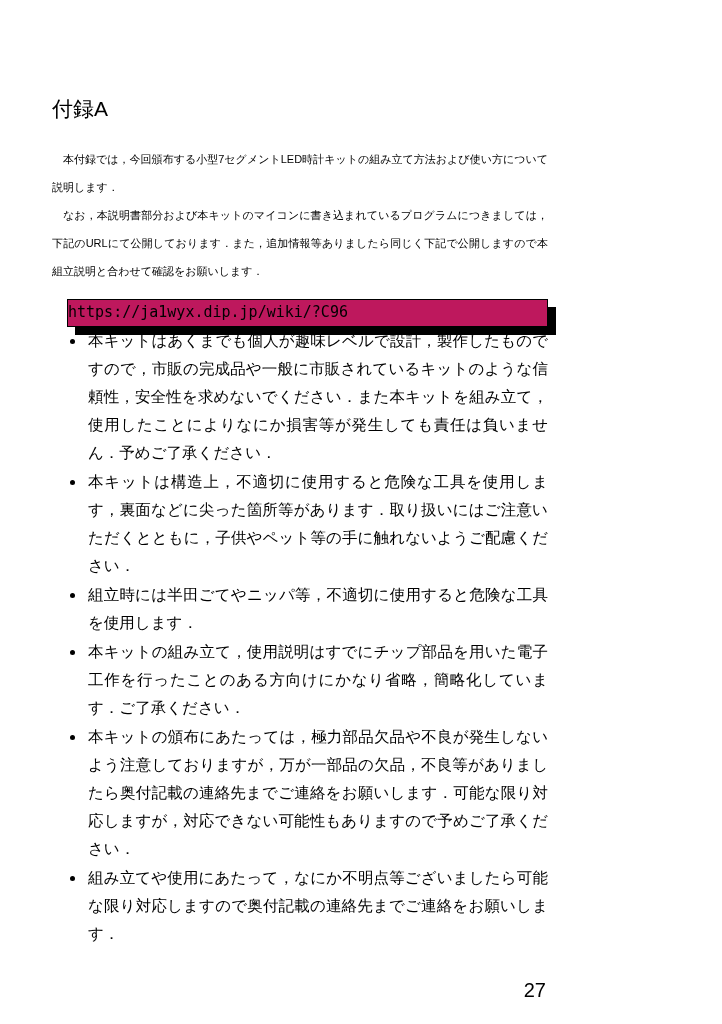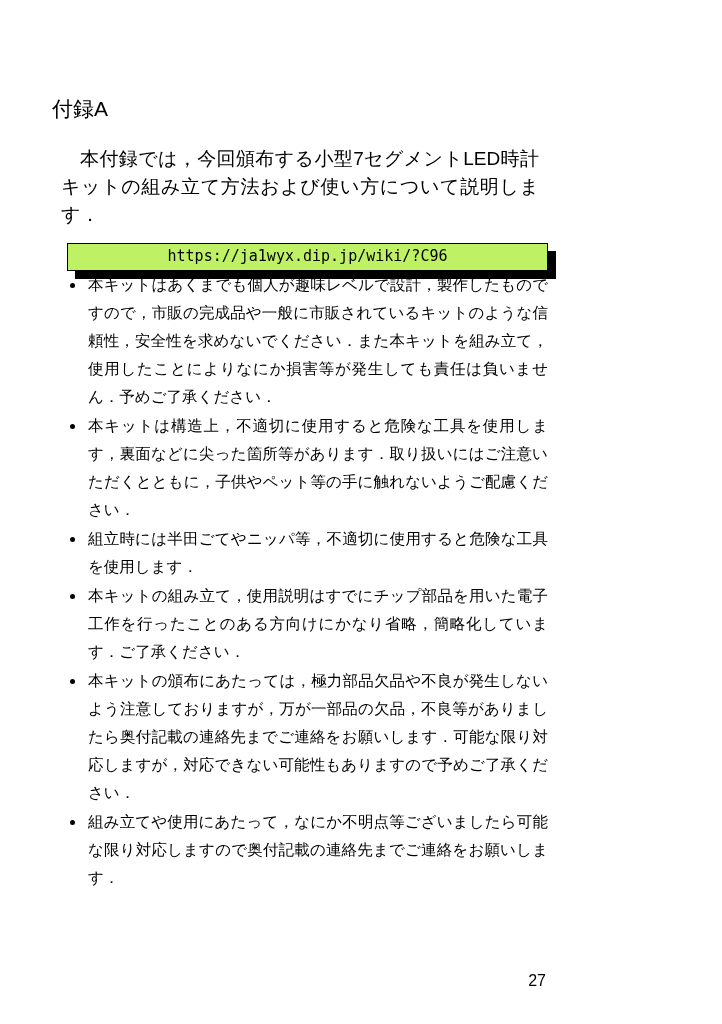--- a/index.html
+++ b/index.html
@@ -27,32 +27,32 @@
     margin: 0 0 22px 0;
   }
   .chapter-title {
     font-size: 32px;
     font-weight: 600;
     letter-spacing: 0.5px;
     margin: 0 0 28px 0;
     line-height: 1.2;
   }
   .body-para {
-    font-size: 19px;
+    font-size: 11px;
     line-height: 28px;
-    margin: 9px;
+    margin: 0;
     text-indent: 1em;
     text-align: justify;
   }
   .url-box {
     margin: 14px 0 0 15px;
     border: 1.5px solid #000000;
     box-shadow: 8px 8px 0 #000000;
-    background: #bef264;
-    text-align: center;
+    background: #be185d;
+    text-align: left;
     padding: 3px 0 5px 0;
   }
   .url-text {
     font-family: "DejaVu Sans Mono", "Liberation Mono", monospace;
     font-size: 15px;
     color: #000000;
     text-decoration: none;
   }
   .section-heading {
     font-size: 22px;
@@ -69,34 +69,35 @@
     line-height: 28px;
     text-align: justify;
   }
   .notes-list li {
     margin: 0 0 1px 0;
     padding-left: 2px;
   }
   .page-number {
     position: absolute;
     right: 54px;
-    bottom: 34px;
-    font-size: 16px;
+    bottom: 22px;
+    font-size: 20px;
   }
 </style>
 </head>
 <body>
 
 <div class="page">
 
   <div class="chapter-label">付録A</div>
 
 
   <p class="body-para">本付録では，今回頒布する小型7セグメントLED時計キットの組み立て方法および使い方について説明します．</p>
 
+  <p class="body-para">なお，本説明書部分および本キットのマイコンに書き込まれているプログラムにつきましては，下記のURLにて公開しております．また，追加情報等ありましたら同じく下記で公開しますので本組立説明と合わせて確認をお願いします．</p>
 
   <div class="url-box">
     <span class="url-text">https://ja1wyx.dip.jp/wiki/?C96</span>
   </div>
 
 
   <ul class="notes-list">
     <li>本キットはあくまでも個人が趣味レベルで設計，製作したものですので，市販の完成品や一般に市販されているキットのような信頼性，安全性を求めないでください．また本キットを組み立て，使用したことによりなにか損害等が発生しても責任は負いません．予めご了承ください．</li>
     <li>本キットは構造上，不適切に使用すると危険な工具を使用します，裏面などに尖った箇所等があります．取り扱いにはご注意いただくとともに，子供やペット等の手に触れないようご配慮ください．</li>
     <li>組立時には半田ごてやニッパ等，不適切に使用すると危険な工具を使用します．</li>

